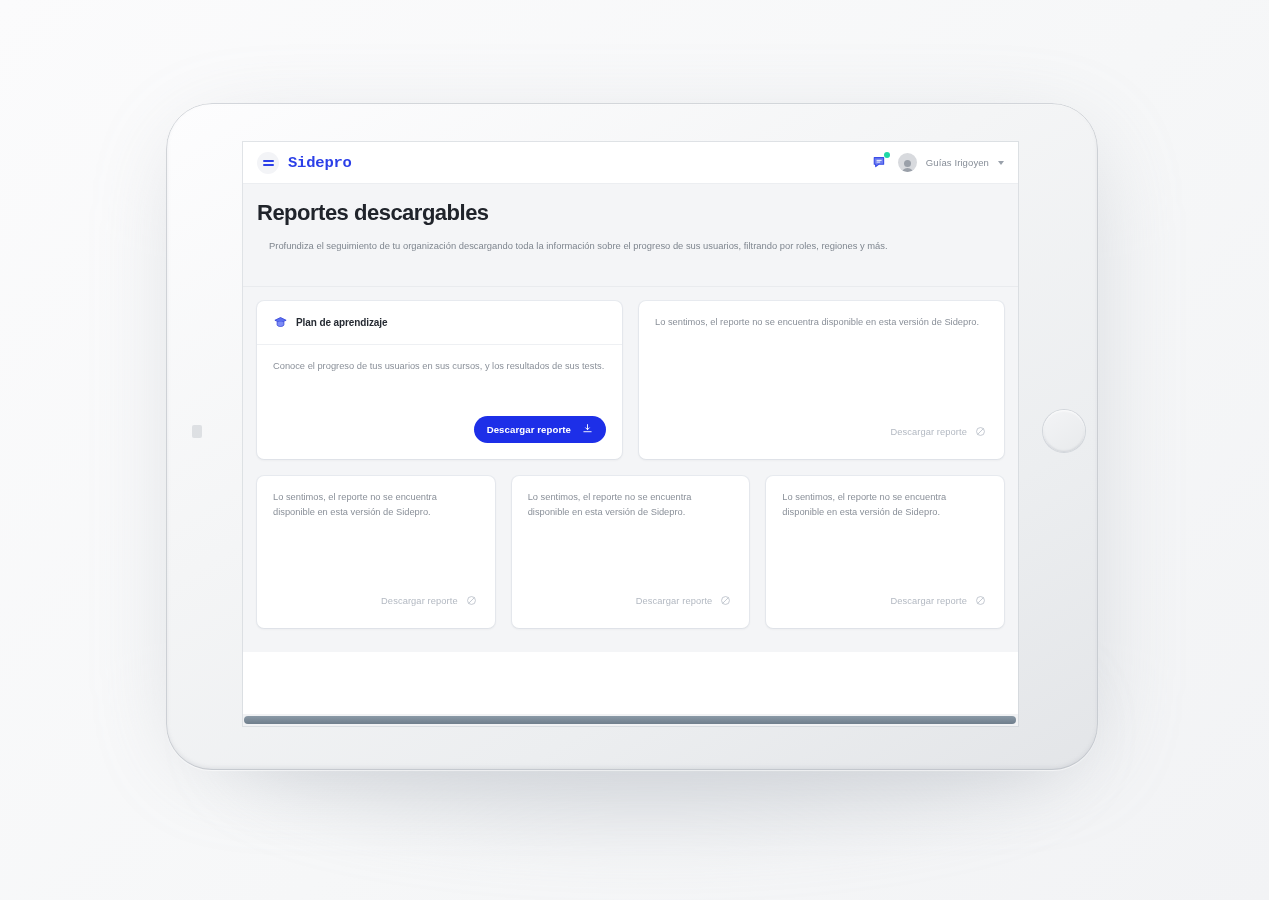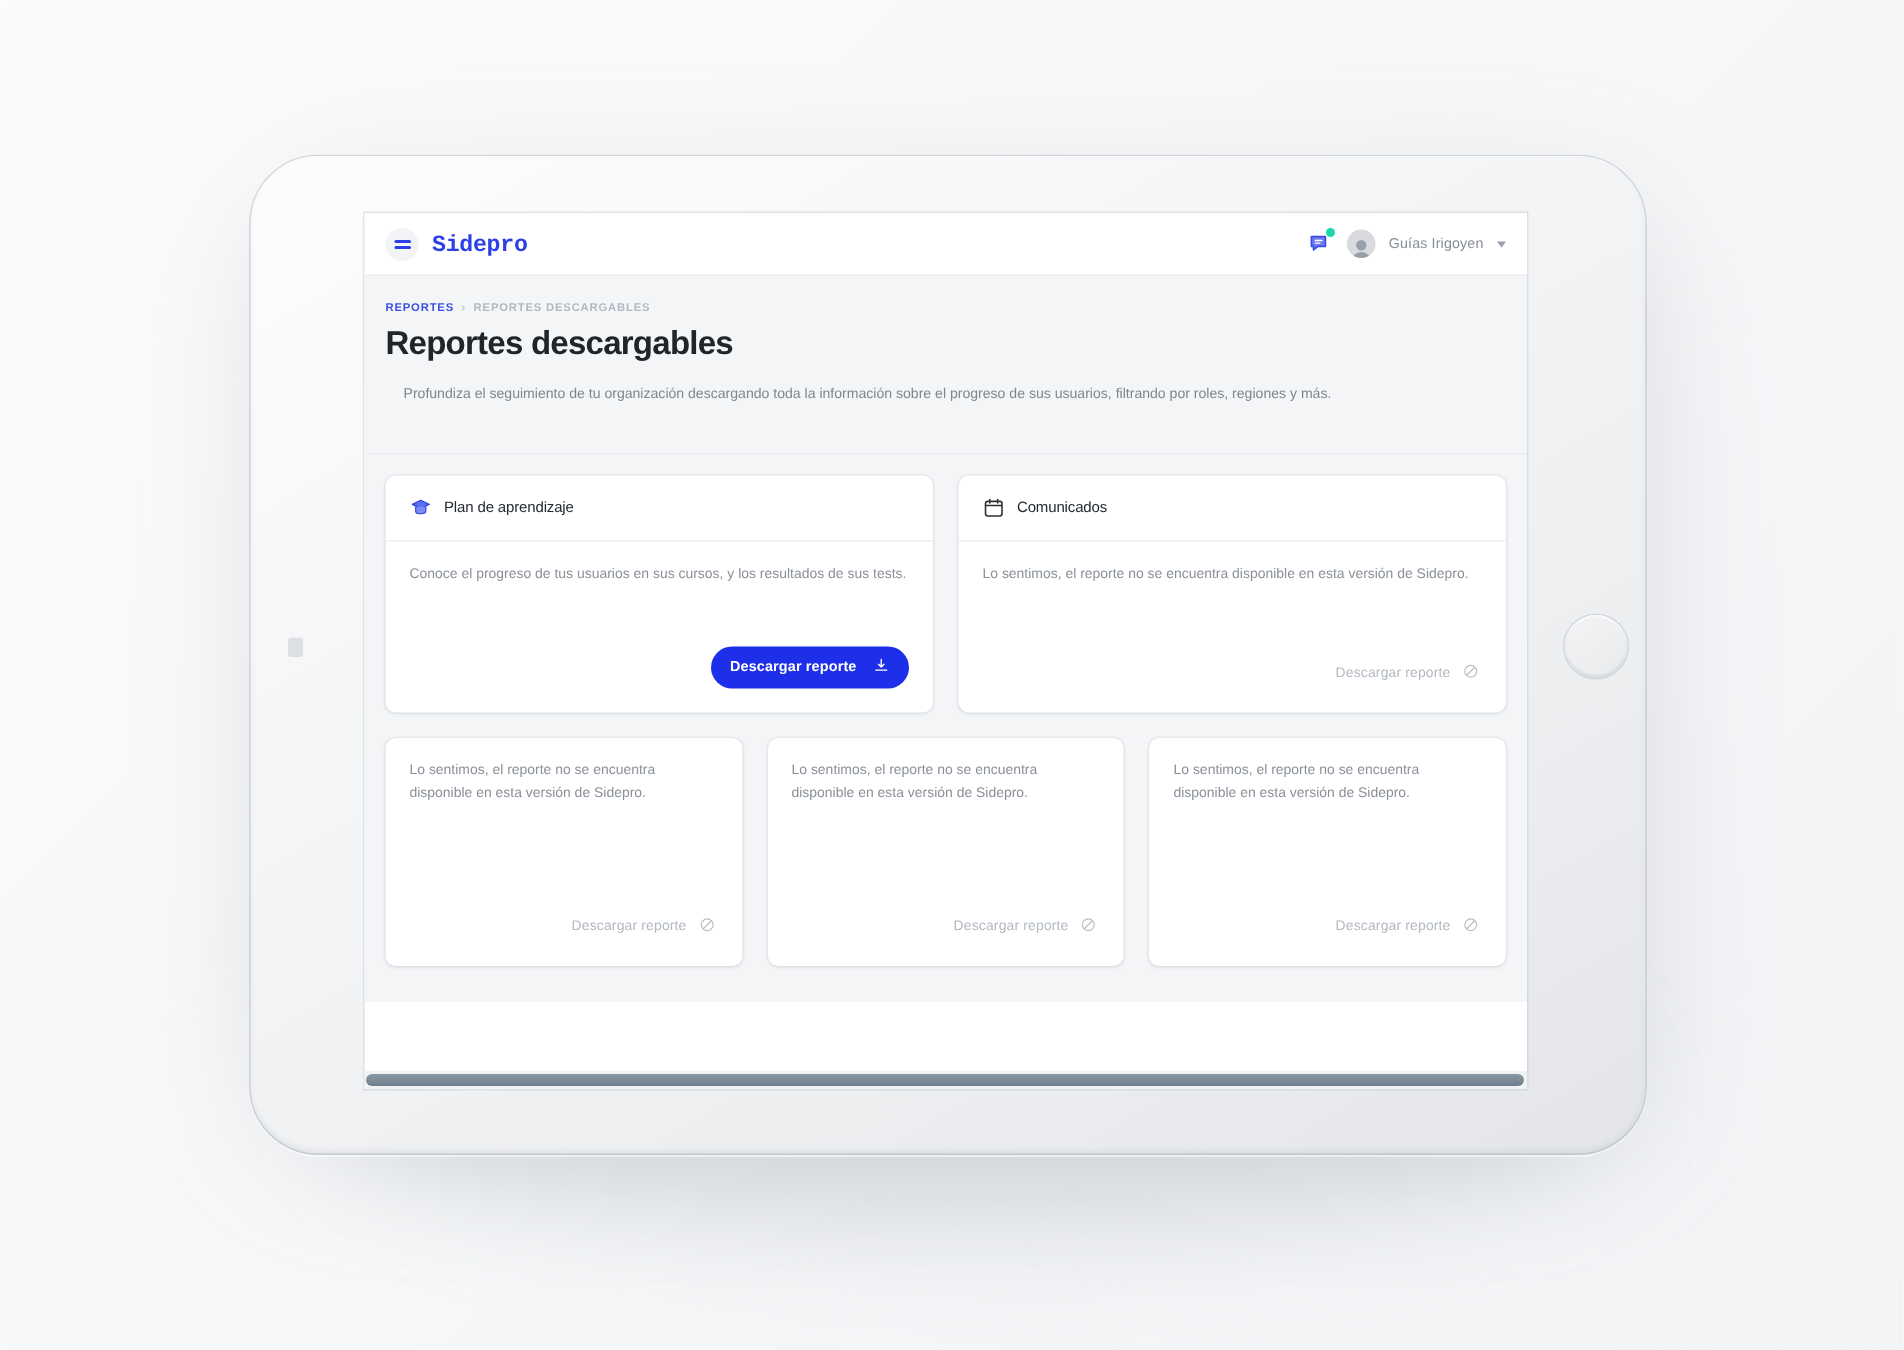--- a/index.html
+++ b/index.html
@@ -271,21 +271,21 @@
   .card-icon {
     width: 15px;
     height: 15px;
     flex: 0 0 auto;
     display: flex;
     align-items: center;
     justify-content: center;
   }
   .card-title {
     font-size: 10px;
-    font-weight: 400;
+    font-weight: 700;
     color: #252a32;
     letter-spacing: -.1px;
   }
   .card-body {
     padding: 14px 16px 0 16px;
     font-size: 9.3px;
     line-height: 1.7;
     color: #8a9099;
     flex: 1 1 auto;
   }
@@ -385,25 +385,20 @@
         </div>
 
         <span id="user-name">Guías Irigoyen</span>
 
         <span id="user-caret"></span>
       </div>
     </div>
 
     <div id="page-head">
 
-      <div id="breadcrumb">
-        <span class="crumb-root">REPORTES</span>
-        <span class="crumb-sep">›</span>
-        <span class="crumb-cur">REPORTES DESCARGABLES</span>
-      </div>
 
       <h1 id="page-title">Reportes descargables</h1>
 
       <p id="page-desc">Profundiza el seguimiento de tu organización descargando toda la información sobre el progreso de sus usuarios, filtrando por roles, regiones y más.</p>
     </div>
 
     <div id="cards-region">
 
       <div class="card-row row-a">
 
@@ -425,30 +420,20 @@
                 <svg width="11" height="11" viewBox="0 0 24 24" fill="none">
                   <path d="M12 3.5v11m0 0l-4-4m4 4l4-4" stroke="#fff" stroke-width="2" stroke-linecap="round" stroke-linejoin="round"></path>
                   <path d="M4 19h16" stroke="#fff" stroke-width="2" stroke-linecap="round"></path>
                 </svg>
               </span>
             </button>
           </div>
         </div>
 
         <div class="card">
-          <div class="card-head">
-            <span class="card-icon">
-              <svg width="15" height="15" viewBox="0 0 24 24" fill="none">
-                <rect x="3.2" y="5.2" width="17.6" height="15.6" rx="2.4" stroke="#2b3039" stroke-width="1.7"></rect>
-                <path d="M3.2 9.6h17.6" stroke="#2b3039" stroke-width="1.7"></path>
-                <path d="M7.8 3.2v3.6M16.2 3.2v3.6" stroke="#2b3039" stroke-width="1.7" stroke-linecap="round"></path>
-              </svg>
-            </span>
-            <span class="card-title">Comunicados</span>
-          </div>
           <div class="card-body">Lo sentimos, el reporte no se encuentra disponible en esta versión de Sidepro.</div>
           <div class="card-foot">
             <button class="btn-disabled" disabled="">
               <span>Descargar reporte</span>
               <span>
                 <svg width="11" height="11" viewBox="0 0 24 24" fill="none">
                   <circle cx="12" cy="12" r="8.6" stroke="#b9bfc8" stroke-width="1.8"></circle>
                   <path d="M6.2 17.8L17.8 6.2" stroke="#b9bfc8" stroke-width="1.8" stroke-linecap="round"></path>
                 </svg>
               </span>

